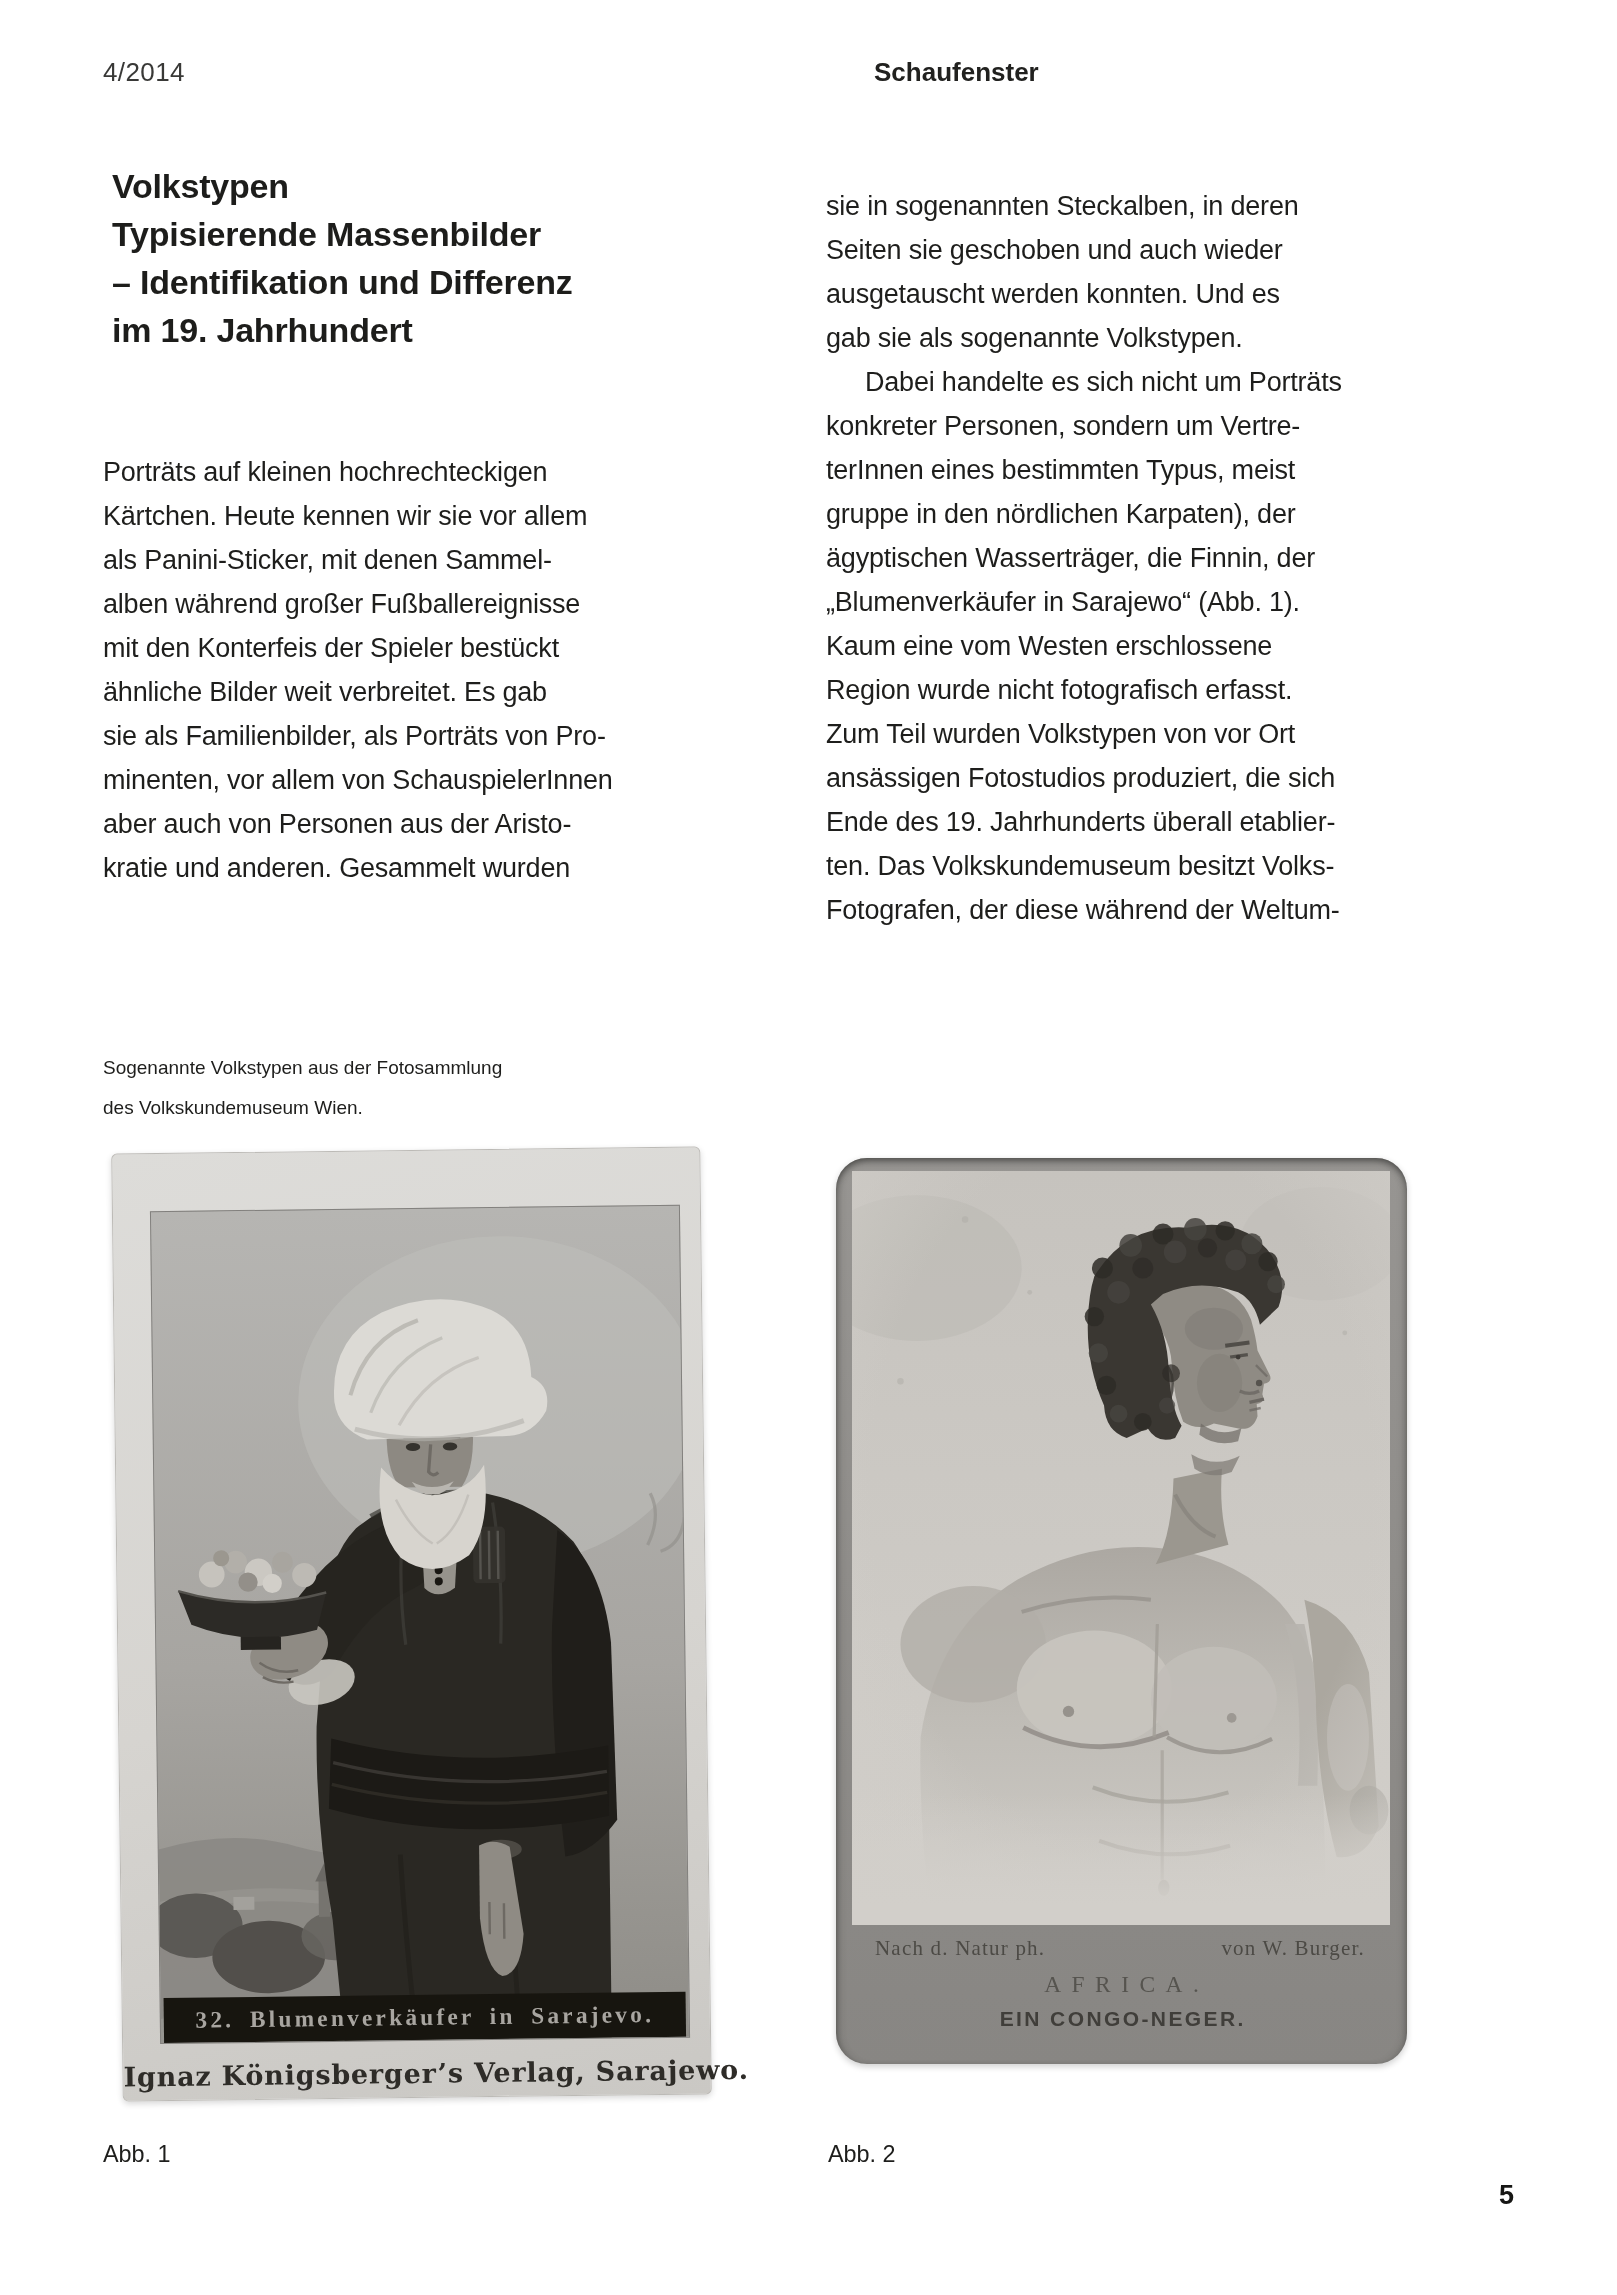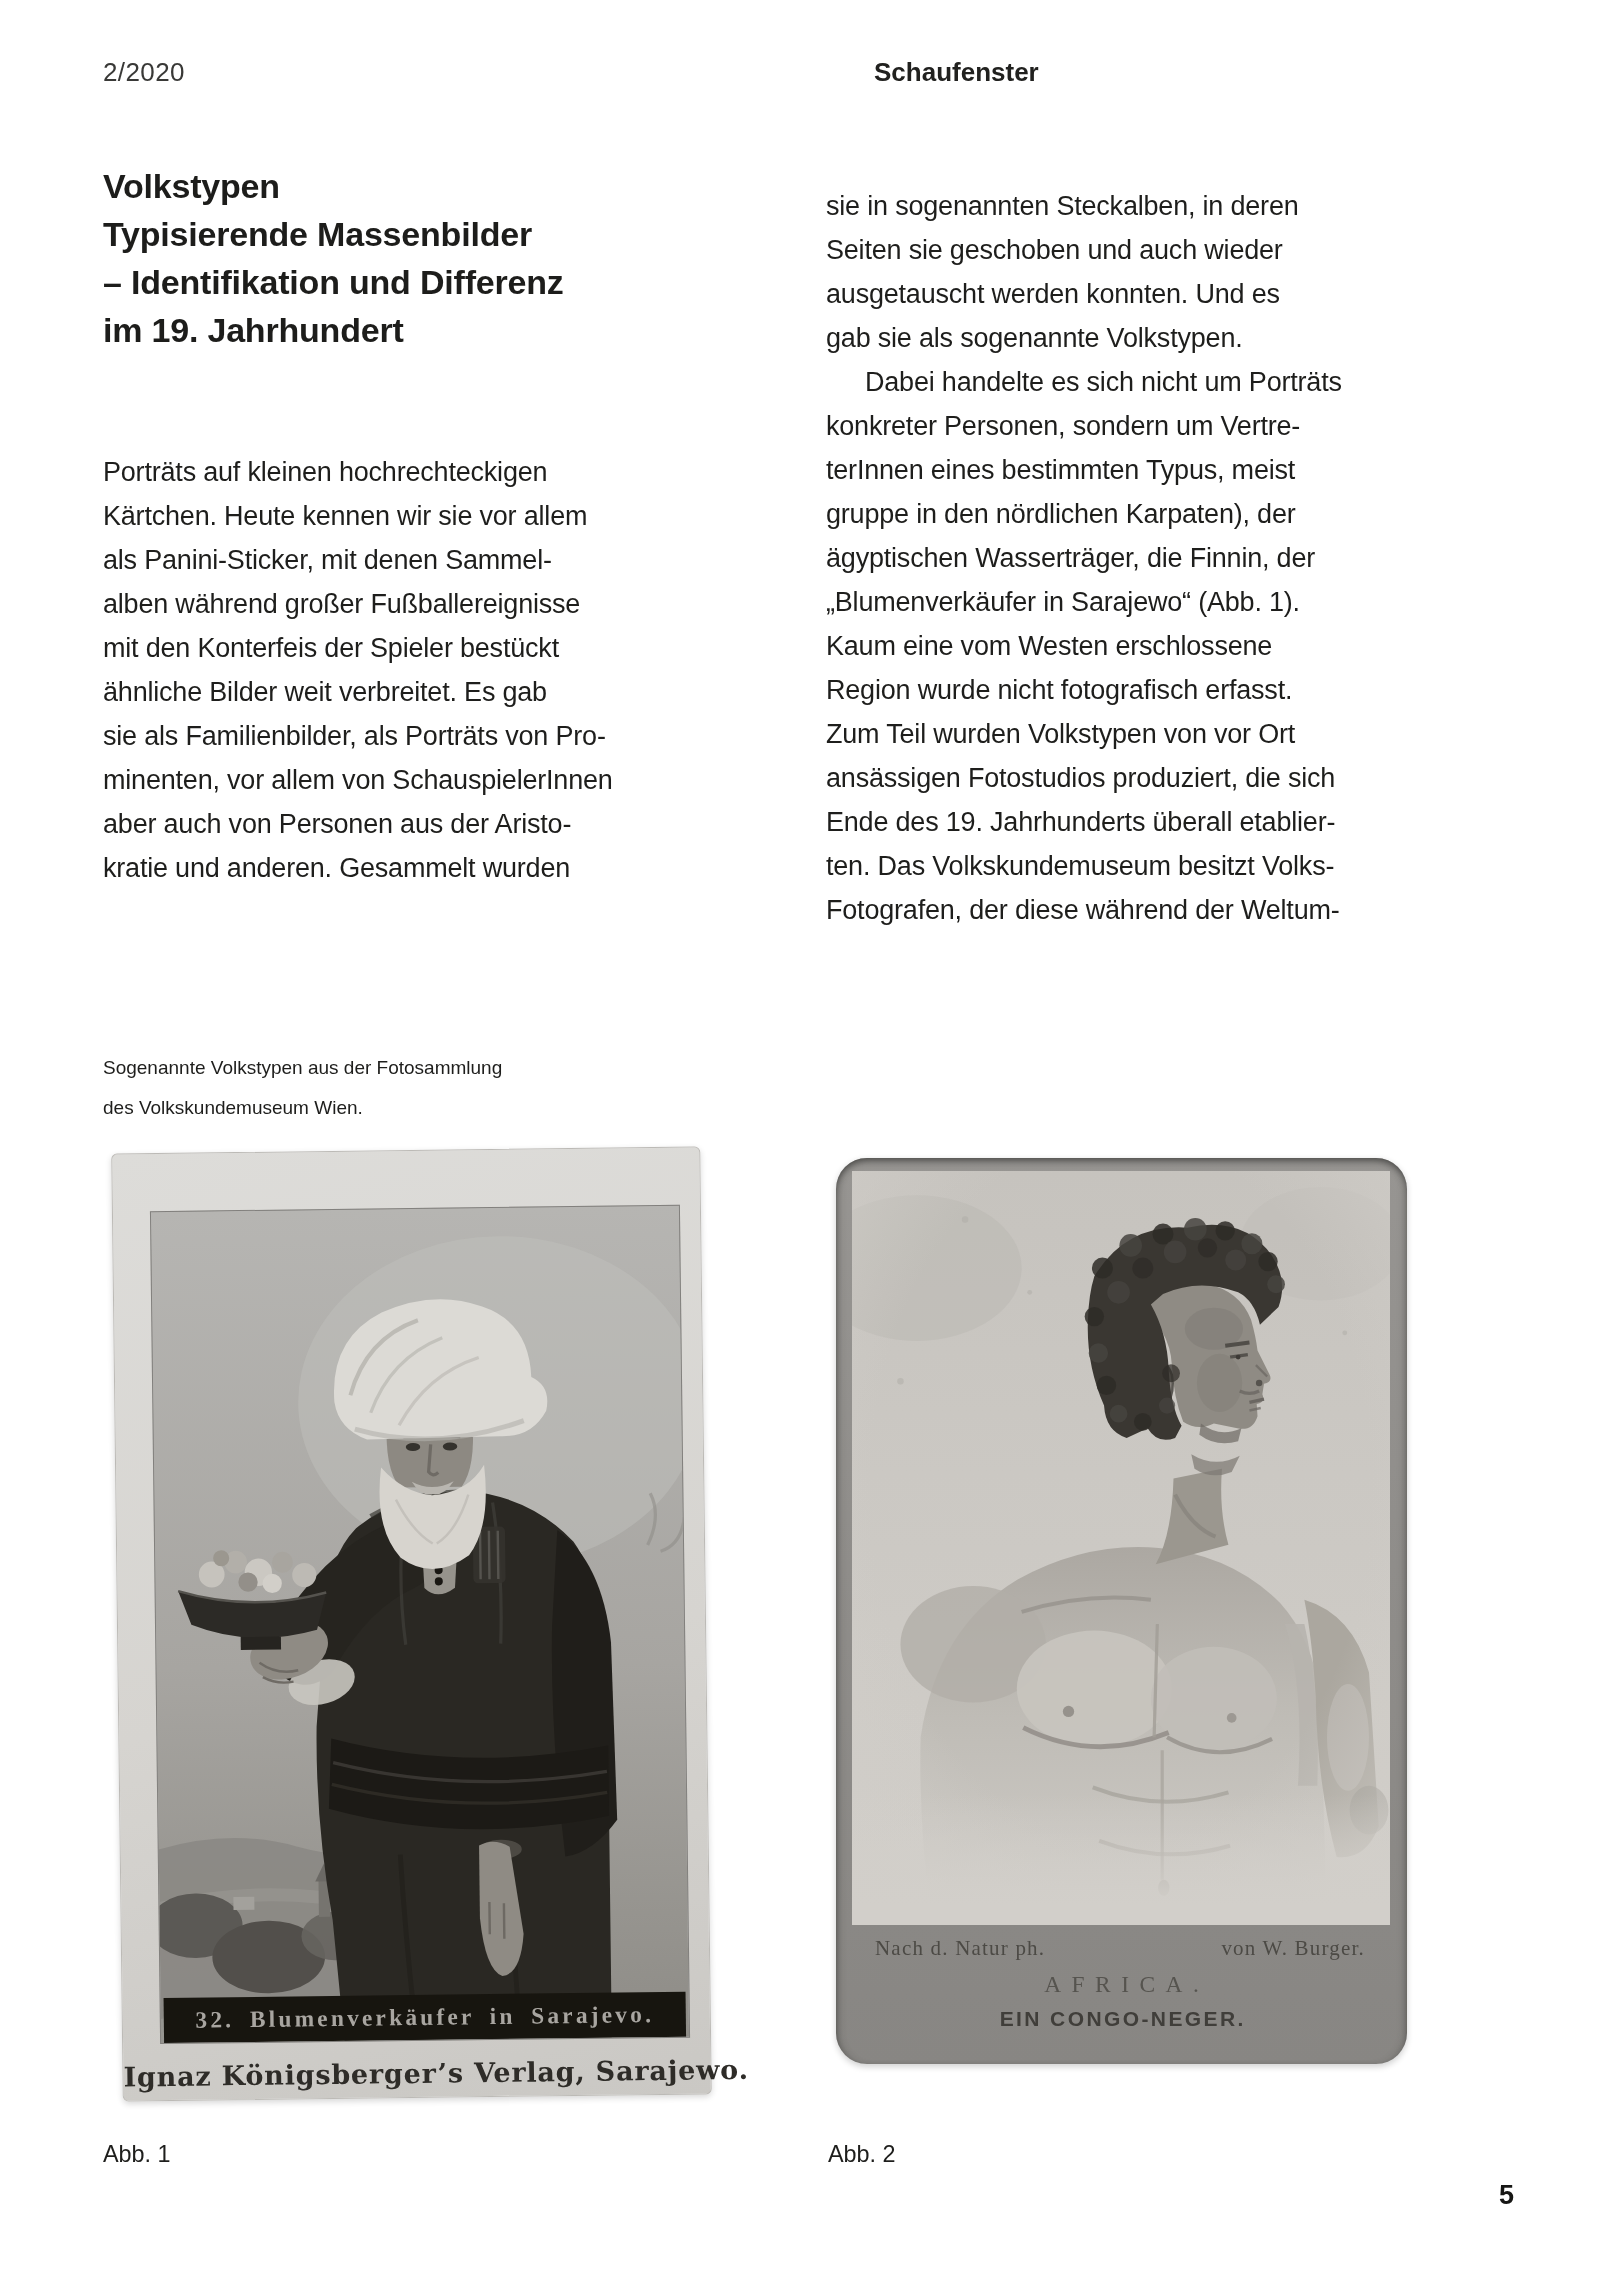--- a/index.html
+++ b/index.html
@@ -16,21 +16,21 @@
     background:var(--page-bg);
     color:var(--text-color);
     font-family:"Liberation Sans",sans-serif;
   }
   .page{position:absolute;inset:0;}
 
   .issue{position:absolute;left:103px;top:57px;font-size:26px;letter-spacing:0.4px;color:#393937;}
   .section{position:absolute;left:874px;top:57px;font-size:26px;font-weight:bold;color:#21211f;}
 
   .title{position:absolute;left:103px;top:162px;margin:0;font-size:34px;line-height:48px;font-weight:bold;letter-spacing:-0.2px;color:#1d1d1b;}
-  .title .title-line{white-space:nowrap;}
+  .title .title-line{white-space:nowrap;margin-left:9px;}
 
   .col{position:absolute;font-size:27px;line-height:44px;letter-spacing:-0.2px;color:#1e1e1c;}
   .col .line{white-space:nowrap;}
   .col .line.indent{padding-left:39px;}
   .col-left{left:103px;top:450px;}
   .col-right{left:826px;top:184px;}
 
   .figcap{position:absolute;left:103px;top:1048px;font-size:19px;line-height:40px;color:#1e1e1c;}
   .figcap .capline{white-space:nowrap;}
 
@@ -98,21 +98,21 @@
   .abb{position:absolute;top:2141px;font-size:23.4px;color:#1e1e1c;}
   .abb1{left:103px;}
   .abb2{left:828px;}
   .pagenum{position:absolute;top:2180px;right:103px;font-size:27px;font-weight:bold;color:#161614;}
 </style>
 </head>
 <body>
 
 <div class="page">
 
-  <div class="issue">2/2020</div>
+  <div class="issue">4/2014</div>
   <div class="section">Schaufenster</div>
 
   <h1 class="title">
 
   <div class="title-line">Volkstypen</div>
       <div class="title-line">Typisierende Massenbilder</div>
       <div class="title-line">– Identifikation und Differenz</div>
       <div class="title-line">im 19. Jahrhundert</div>
     </h1>
 

